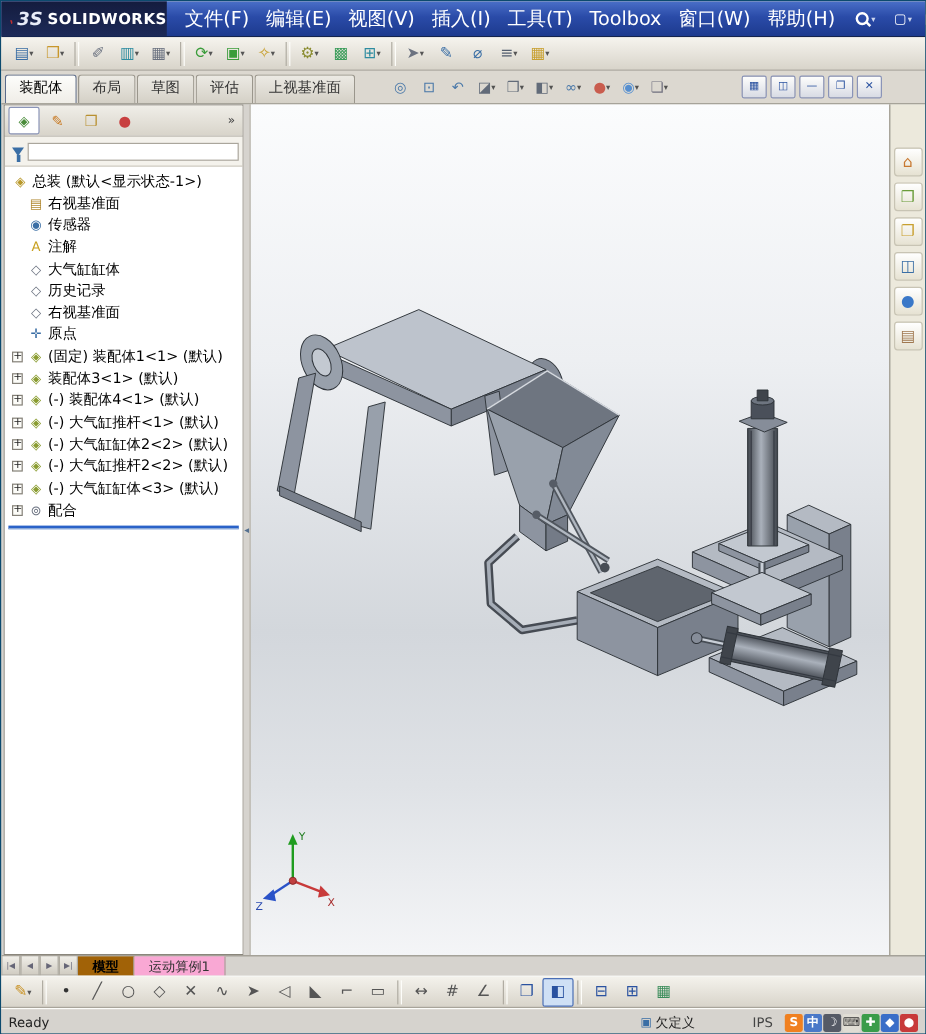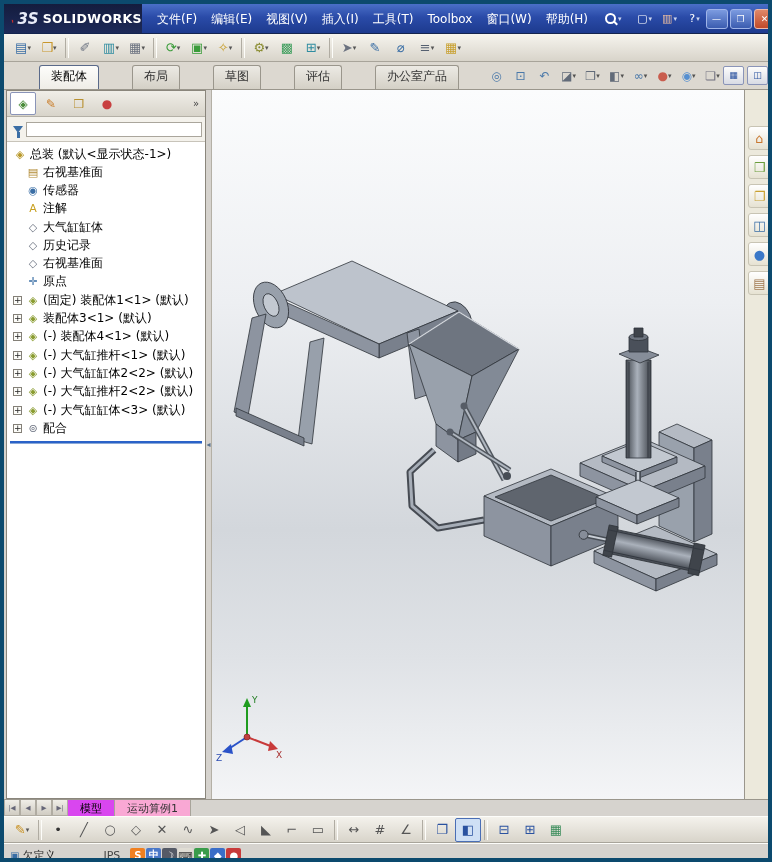--- a/index.html
+++ b/index.html
@@ -1,27 +1,27 @@
 <!DOCTYPE html>
 <html><head>
 <meta charset="utf-8">
 <style>
   html,body{margin:0;padding:0;background:#8f959d;}
   .win{position:relative;width:772px;height:862px;background:#d6d3ce;overflow:hidden;
        font-family:"DejaVu Sans","Liberation Sans",sans-serif;font-size:12px;
-       border:4px solid #0c4a6e;box-sizing:border-box;}
+       border:1px solid #0c4a6e;box-sizing:border-box;}
   
   .titlebar{position:absolute;top:0;left:0;right:0;height:30px;display:flex;align-items:center;color:#fff;
     background:linear-gradient(180deg,#4a6fc8 0%,#2a4ba8 45%,#1d3a8e 100%);border-bottom:1px solid #14244e;box-sizing:border-box;}
   .logo{height:100%;width:138px;background:linear-gradient(180deg,#141c3e,#1d2a58);display:flex;align-items:center;padding-left:7px;gap:4px;box-sizing:border-box;}
   .swoosh{width:11px;height:6px;border-bottom:3px solid #c03030;border-radius:50%;transform:rotate(-12deg);}
   .logo3s{font-style:italic;font-weight:bold;font-size:15px;color:#e8ecf8;}
   .logotext{font-weight:bold;font-size:12.5px;letter-spacing:.4px;}
   .menus{display:flex;margin-left:8px;}
-  .menu{padding:0 7px;line-height:30px;font-size:12px;white-space:nowrap;cursor:default;}
+  .menu{padding:0 7px;line-height:30px;font-size:16px;white-space:nowrap;cursor:default;}
   .searchbtn{margin-left:10px;display:flex;align-items:center;gap:2px;}
   .mag{width:7px;height:7px;border:2px solid #fff;border-radius:50%;position:relative;display:inline-block;}
   .mag::after{content:"";position:absolute;width:5px;height:2px;background:#fff;right:-4px;bottom:-2px;transform:rotate(45deg);}
   .sdd{font-size:7px;color:#cdd6ee;}
   .quick{display:flex;margin-left:12px;gap:3px;}
   .qicon{width:22px;height:20px;display:flex;align-items:center;justify-content:center;font-size:11px;}
   .qicon.dd::after{content:"▾";font-size:7px;margin-left:1px;color:#cdd6ee;}
   .winbtns{margin-left:auto;margin-right:5px;display:flex;gap:2px;}
   .winbtn{width:20px;height:18px;border:1px solid #9fb4e8;border-radius:3px;display:flex;align-items:center;justify-content:center;
     background:linear-gradient(180deg,#7c9be0,#3b5cb0);}
@@ -34,21 +34,21 @@
   .ticon .glyph{font-size:13px;line-height:1;}
   .ticon.dd::after{content:"▾";font-size:7px;color:#555;}
   .ticon.sep{width:2px;min-width:2px;height:20px;padding:0;margin:0 3px;border:none;border-left:1px solid #b0aca2;border-right:1px solid #fdfdfa;border-radius:0;}
   .ticon.active{border:1px solid #4a6eb5;background:#cfe0f5;}
   
   .tabband{position:absolute;top:58px;left:0;right:0;height:28px;background:#dcd8d0;border-bottom:1px solid #9a968c;
     display:flex;align-items:flex-end;box-sizing:border-box;}
   .cmdtabs{display:flex;margin-left:3px;}
   .cmdtab{padding:0 11px;font-size:12px;line-height:21px;height:23px;color:#333;white-space:nowrap;
     border:1px solid #9a968c;border-bottom:none;border-radius:3px 3px 0 0;margin-right:1px;
-    background:linear-gradient(180deg,#eceae4,#d4d0c6);margin-left:32px;}
+    background:linear-gradient(180deg,#eceae4,#d4d0c6);}
   .cmdtab.active{background:linear-gradient(180deg,#fdfdfb,#efede7);border-color:#5a6a8a;color:#000;}
   .viewtools{display:flex;align-self:center;margin-left:26px;gap:3px;}
   .vicon{width:21px;height:20px;display:flex;align-items:center;justify-content:center;opacity:.9;}
   .vicon .glyph{font-size:12px;line-height:1;}
   .vicon.dd::after{content:"▾";font-size:7px;color:#444;}
   .childbtns{display:flex;align-self:center;margin-left:auto;margin-right:36px;gap:3px;}
   .cbtn{width:19px;height:17px;border:1px solid #8a94b8;border-radius:2px;display:flex;align-items:center;justify-content:center;
     background:linear-gradient(180deg,#fdfdfc,#d8dbe4);}
   .cbtn .glyph{font-size:9px;line-height:1;}
   
@@ -85,21 +85,21 @@
   .tpicon{width:22px;height:22px;border:1px solid #c8c4b4;border-radius:3px;display:flex;align-items:center;justify-content:center;
     background:linear-gradient(180deg,#ffffff,#e6e2d2);}
   .tpicon .glyph{font-size:13px;line-height:1;}
   
   .tabbar{position:absolute;top:795px;left:0;right:0;height:17px;background:#d6d3ce;border-top:1px solid #9a968c;display:flex;font-size:11px;box-sizing:border-box;}
   .navbtns{display:flex;}
   .navbtn{width:16px;display:flex;align-items:center;justify-content:center;background:linear-gradient(180deg,#f0eee8,#d0ccc2);border:1px solid #b0aca2;border-top:none;box-sizing:border-box;}
   .navbtn .glyph{font-size:6.5px;color:#667;}
   .sheettabs{display:flex;}
   .sheettab{padding:0 12px;display:flex;align-items:center;background:#f9a8d4;color:#333;border-right:1px solid #a8a49a;white-space:nowrap;}
-  .sheettab.active{background:#d946ef;color:#000;}
+  .sheettab.active{background:#a16207;color:#000;font-weight:bold;}
   .sketchbar{position:absolute;top:812px;left:0;right:0;height:27px;display:flex;align-items:center;padding-left:5px;
     background:linear-gradient(180deg,#f4f2ec,#d8d4ca);border-top:1px solid #fdfdfa;border-bottom:1px solid #a8a49a;box-sizing:border-box;}
   .statusbar{position:absolute;top:839px;left:0;right:0;height:23px;background:#d6d3ce;border-top:1px solid #fdfdfa;
     display:flex;align-items:center;padding:0 6px;font-size:11px;color:#222;box-sizing:border-box;}
   .sready{flex:1;}
   .sconstraint{display:flex;align-items:center;gap:3px;margin-right:48px;}
   .cicon{color:#3a6ea5;font-size:10px;}
   .sunits{color:#444;margin-right:10px;}
   .ime{display:flex;gap:1px;}
   .imeicon .glyph{width:15px;height:15px;border-radius:2px;display:flex;align-items:center;justify-content:center;font-size:10px;font-weight:bold;}
@@ -212,21 +212,21 @@
       </span>
     </div>
 
   <div class="tabband">
     <div class="cmdtabs">
 
     <span class="cmdtab active"><span>装配体</span></span>
         <span class="cmdtab"><span>布局</span></span>
         <span class="cmdtab"><span>草图</span></span>
         <span class="cmdtab"><span>评估</span></span>
-        <span class="cmdtab"><span>办公室产品</span></span>
+        <span class="cmdtab"><span>上视基准面</span></span>
       </div>
     <div class="viewtools">
 
     <span class="vicon">
           <span class="glyph" style="color: rgb(58, 110, 165);">◎</span>
         </span>
         <span class="vicon">
           <span class="glyph" style="color: rgb(58, 110, 165);">⊡</span>
         </span>
         <span class="vicon">
@@ -630,20 +630,21 @@
       </span>
       <span class="ticon">
         <span class="glyph" style="color: rgb(42, 82, 160);">⊞</span>
       </span>
       <span class="ticon">
         <span class="glyph" style="color: rgb(58, 140, 90);">▦</span>
       </span>
     </div>
 
   <div class="statusbar">
+    <span class="sready">Ready</span>
     <span class="sconstraint">
       <span class="cicon">▣</span>
       <span>欠定义</span>
     </span>
     <span class="sunits">IPS</span>
     <div class="ime">
 
     <span class="imeicon">
           <span class="glyph" style="color: rgb(255, 255, 255); background: rgb(240, 128, 32);">S</span>
         </span>

